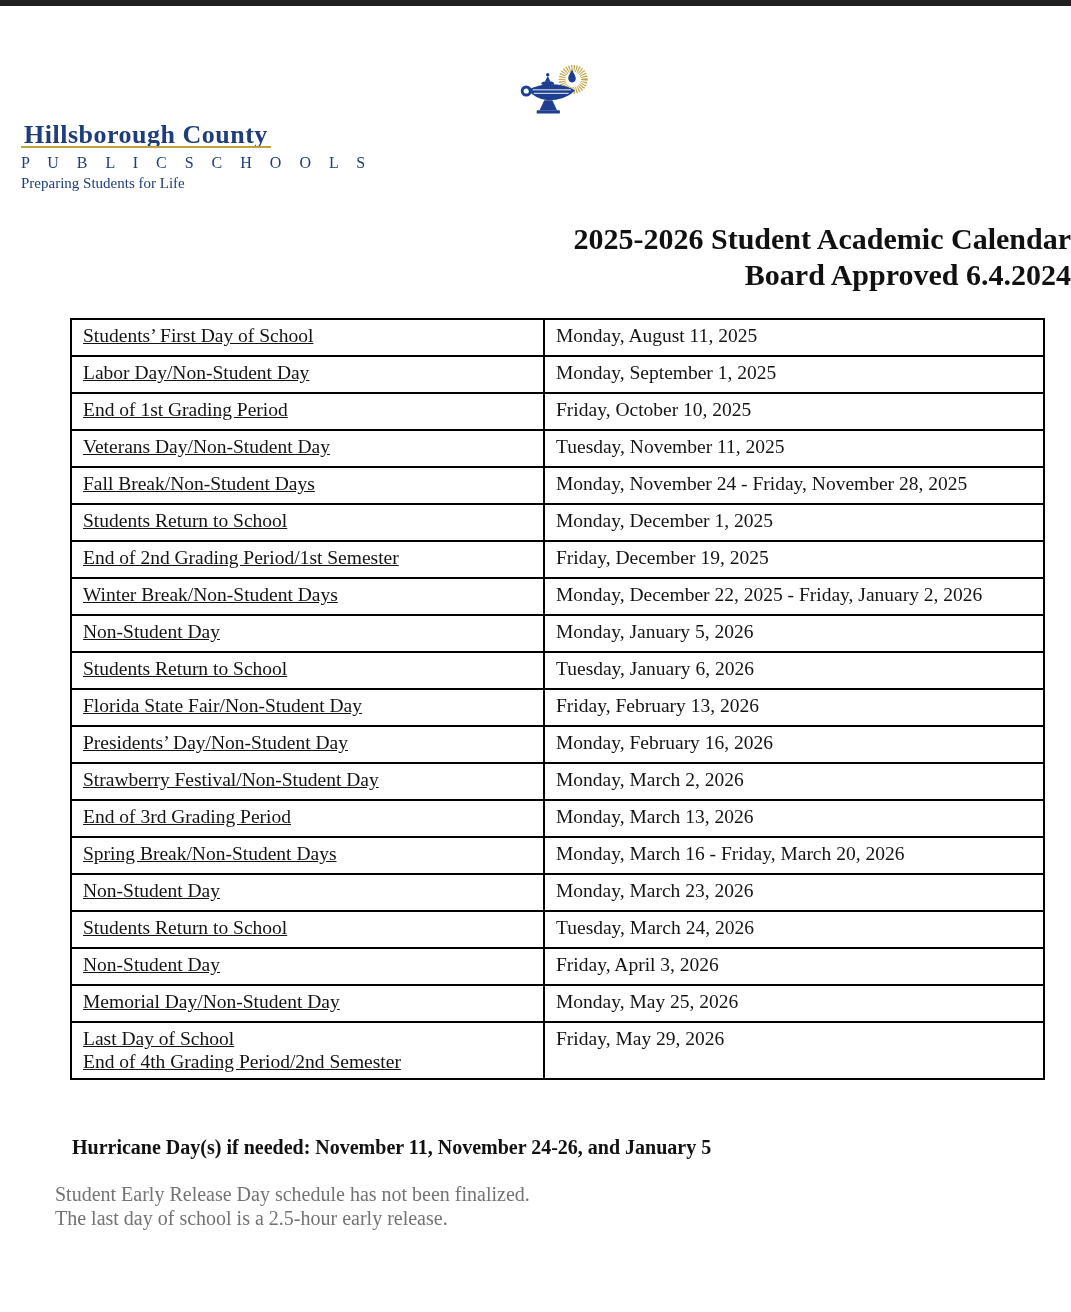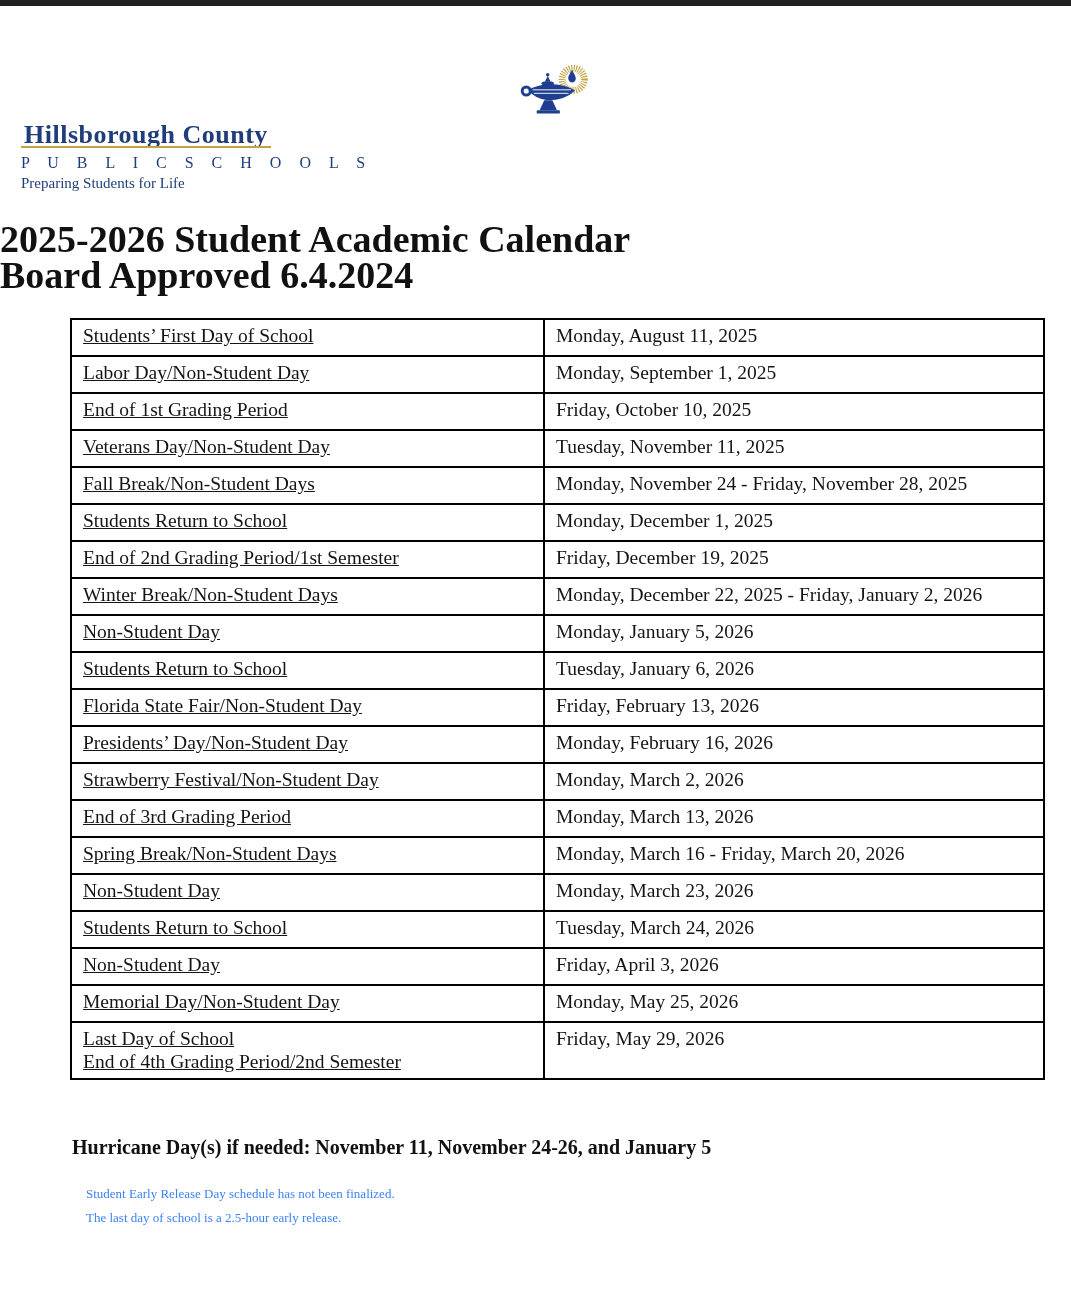--- a/index.html
+++ b/index.html
@@ -61,22 +61,22 @@
     font-size: 15px;
     color: #1f3d7a;
     margin-top: 4px;
   }
   
   .title-block {
     position: absolute;
     top: 221px;
     left: 0;
     width: 1071px;
-    text-align: left;
-    font-size: 38px;
+    text-align: right;
+    font-size: 30px;
     font-weight: bold;
     line-height: 36px;
     color: #111111;
   }
   
   table.calendar {
     position: absolute;
     top: 318px;
     left: 70px;
     border-collapse: collapse;
@@ -99,24 +99,24 @@
     top: 1136px;
     left: 72px;
     font-size: 20px;
     font-weight: bold;
     color: #111111;
     font-family: Liberation Serif, serif;
   }
   .note-early {
     position: absolute;
     top: 1182px;
-    left: 86px;
-    font-size: 13px;
+    left: 55px;
+    font-size: 20px;
     line-height: 24px;
-    color: #3b82f6;
+    color: #737373;
   }
 </style>
 </head>
 <body>
 
 <div class="top-bar"></div>
 
 <div class="logo-block">
   <svg width="78" height="58" viewBox="0 0 132 100" aria-hidden="true">
 

